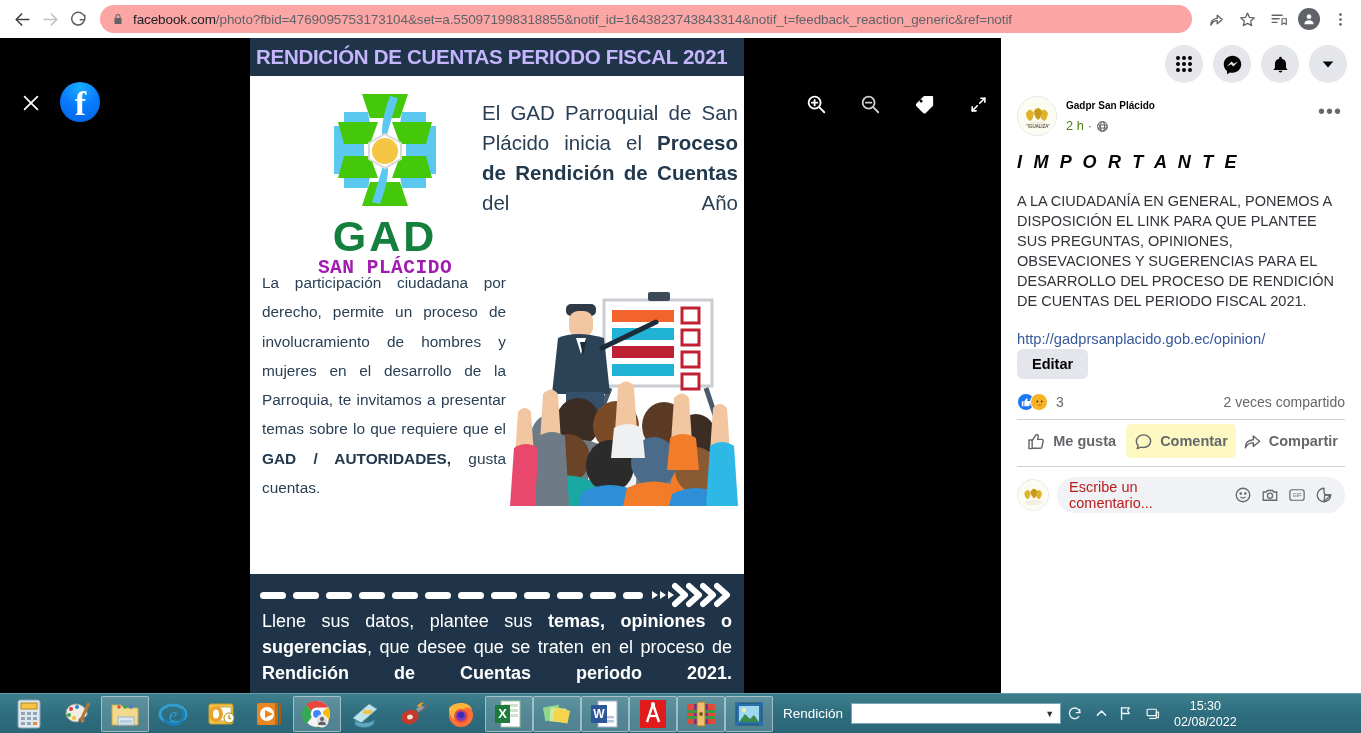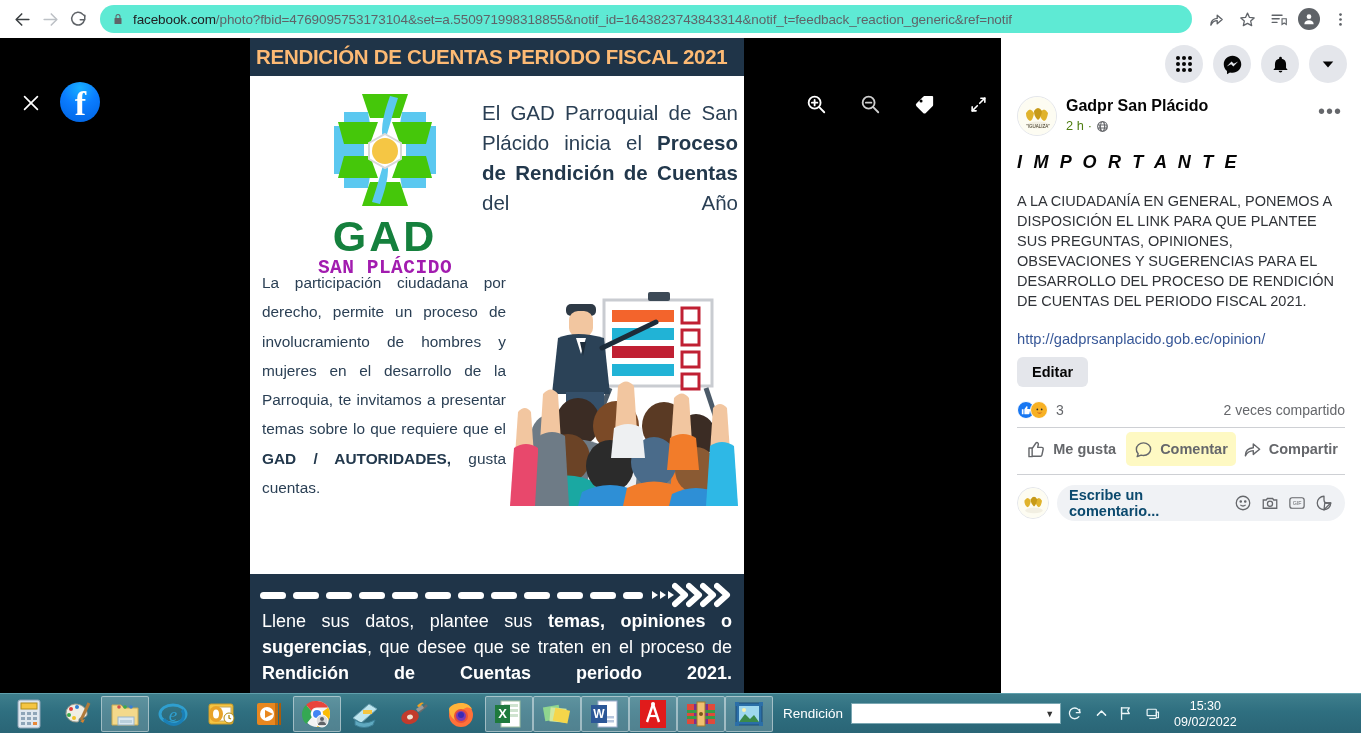--- a/index.html
+++ b/index.html
@@ -17,21 +17,21 @@
     background: #ffffff; display: flex; align-items: center; padding: 0 8px;
   }
   .nav-btn {
     width: 28px; height: 28px; display: flex; align-items: center; justify-content: center;
     color: #5f6368; flex: 0 0 auto; border-radius: 50%;
   }
   .nav-btn.back { color: #3c4043; }
   .nav-btn.fwd { color: #bdc1c6; }
   .nav-btn svg { display: block; }
   .omnibox {
-    flex: 1 1 auto; height: 28px; background: #5eead4; border-radius: 14px;
+    flex: 1 1 auto; height: 28px; background: #fca5a5; border-radius: 14px;
     display: flex; align-items: center; padding: 0 12px; margin: 0 6px 0 8px;
     min-width: 0;
   }
   .lock-icon { flex: 0 0 auto; margin-right: 9px; display: flex; }
   .omnibox-url {
     font-size: 13.5px; color: #202124; white-space: nowrap; overflow: hidden;
     text-overflow: clip; letter-spacing: -0.1px;
   }
   .omnibox-url .host { color: #202124; }
   .omnibox-url .rest { color: #5f6368; }
@@ -81,21 +81,21 @@
   
   .poster {
     position: absolute; left: 250px; top: 0px; width: 494px; height: 655px;
     background: #ffffff; overflow: hidden;
   }
   .poster-head {
     height: 38px; background: #1f3448; display: flex; align-items: center;
     padding-left: 6px;
   }
   .poster-head span {
-    color: #fdba74; font-size: 20.5px; font-weight: bold;
+    color: #c4b5fd; font-size: 20.5px; font-weight: bold;
     font-family: "Liberation Sans", sans-serif; letter-spacing: -0.3px;
     white-space: nowrap;
   }
   .poster-body { position: relative; height: 498px; background: #fff; }
   .logo-wrap {
     position: absolute; left: 40px; top: 12px; width: 190px; text-align: center;
   }
   .gad-mark { position: relative; width: 150px; height: 125px; margin: 0 auto; }
   .gad-word {
     font-family: "Liberation Sans", sans-serif; font-weight: bold;
@@ -158,21 +158,21 @@
     display: flex; align-items: center; justify-content: center; color: #050505;
   }
   .post { padding: 0 16px; }
   .post-head { display: flex; align-items: flex-start; padding-top: 6px; }
   .pfp {
     width: 40px; height: 40px; border-radius: 50%; flex: 0 0 auto;
     background: #fdfdf5; border: 1px solid #e4e6eb; position: relative; overflow: hidden;
   }
   .post-meta { margin-left: 9px; flex: 1 1 auto; min-width: 0; }
   .post-author {
-    font-size: 16px; font-weight: bold; color: #050505; line-height: 19px;
+    font-size: 10px; font-weight: bold; color: #050505; line-height: 19px;
   }
   .post-time {
     font-size: 12.8px; color: #4d7c0f; line-height: 18px; display: flex;
     align-items: center; gap: 4px; margin-top: 2px;
   }
   .dots-btn {
     width: 30px; height: 30px; display:flex; align-items:center;
     justify-content:center; color:#65676b; font-size: 20px; flex:0 0 auto;
     letter-spacing: 1px; line-height: 8px;
   }
@@ -180,21 +180,21 @@
     margin-top: 16px; font-size: 18px; font-weight: bold; font-style: italic;
     letter-spacing: 3.2px; color: #050505;
   }
   .post-body {
     margin-top: 18px; font-size: 14.5px; line-height: 20px; color: #303338;
   }
   .post-link {
     margin-top: 18px; font-size: 14.7px; color: #385898; line-height: 20px;
   }
   .edit-btn {
-    margin-top: 8px; display: inline-block; background: #e4e6eb;
+    display: inline-block; background: #e4e6eb;
     border-radius: 6px; padding: 7px 15px; font-size: 14.5px;
     font-weight: bold; color: #050505; border: none;
   }
   .stats {
     margin-top: 14px; display: flex; align-items: center;
     justify-content: space-between; padding-bottom: 8px;
   }
   .reactions { display: flex; align-items: center; gap: 5px; }
   .react-pile { display: flex; align-items: center; }
   .react {
@@ -221,21 +221,21 @@
     border-top: 1px solid #ced0d4; margin-top: 4px;
   }
   .cpfp {
     width: 32px; height: 32px; border-radius: 50%; flex: 0 0 auto;
     background: #fdfdf5; border: 1px solid #e4e6eb; overflow: hidden; position: relative;
   }
   .comment-box {
     flex: 1 1 auto; height: 36px; background: #f0f2f5; border-radius: 18px;
     display: flex; align-items: center; padding: 0 12px; gap: 9px;
   }
-  .comment-ph { flex: 1 1 auto; font-size: 14.5px; color: #0c4a6e; font-weight: bold; }
+  .comment-ph { flex: 1 1 auto; font-size: 14.5px; color: #b91c1c; }
   .cb-icon { width: 18px; height: 18px; color: #65676b; flex: 0 0 auto; display:flex; }
 
   
   .taskbar {
     position: absolute; left: 0; top: 693px; width: 1361px; height: 40px;
     background: linear-gradient(180deg, #3e7e8c 0%, #2f6f80 45%, #2a6576 100%);
     display: flex; align-items: center; border-top: 1px solid #5fa0ad;
   }
   .tb-item {
     width: 48px; height: 38px; display: flex; align-items: center;
@@ -905,16 +905,16 @@
         <svg width="17" height="17" viewBox="0 0 24 24" fill="none" stroke="#eaf5f8" stroke-width="1.7" stroke-linejoin="round">
             <rect x="3" y="6" width="13" height="9" rx="1"></rect>
             <path d="M6 19h10"></path>
             <path d="M16 10h3v8h-3z"></path>
           </svg>
       </span>
     </div>
 
     <div class="clock">
       <div>15:30</div>
-      <div>09/02/2022</div>
+      <div>02/08/2022</div>
     </div>
   </div>
 </div>
 
 </body></html>

